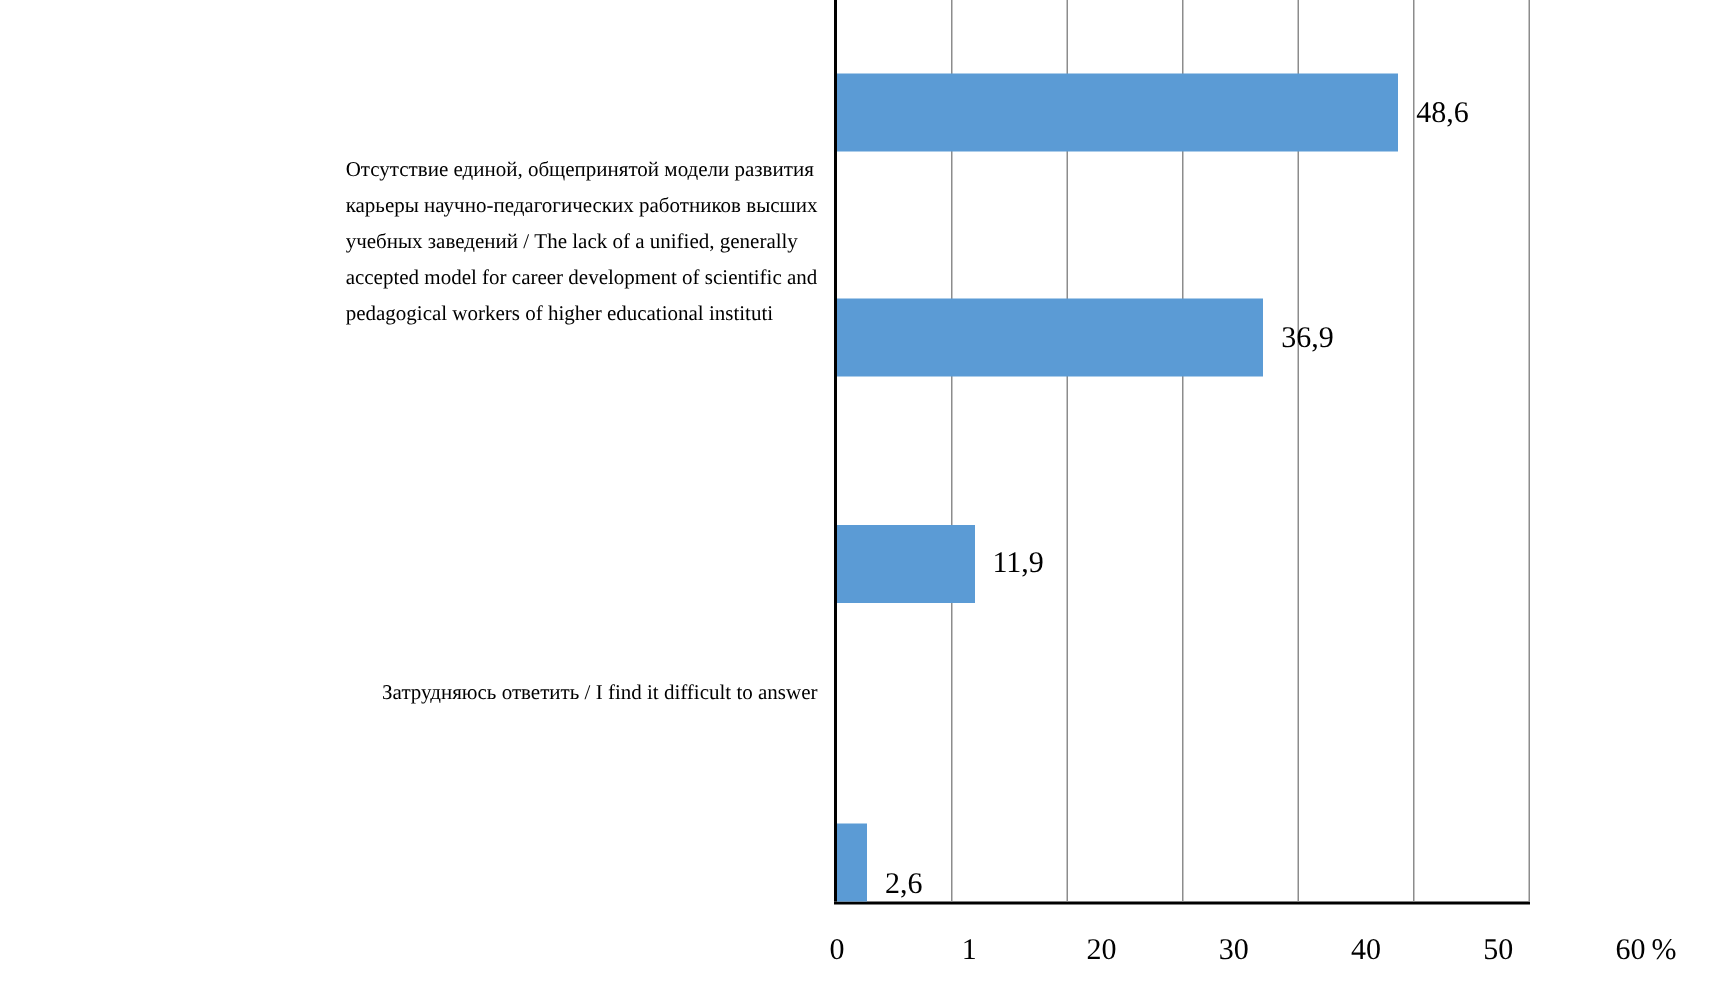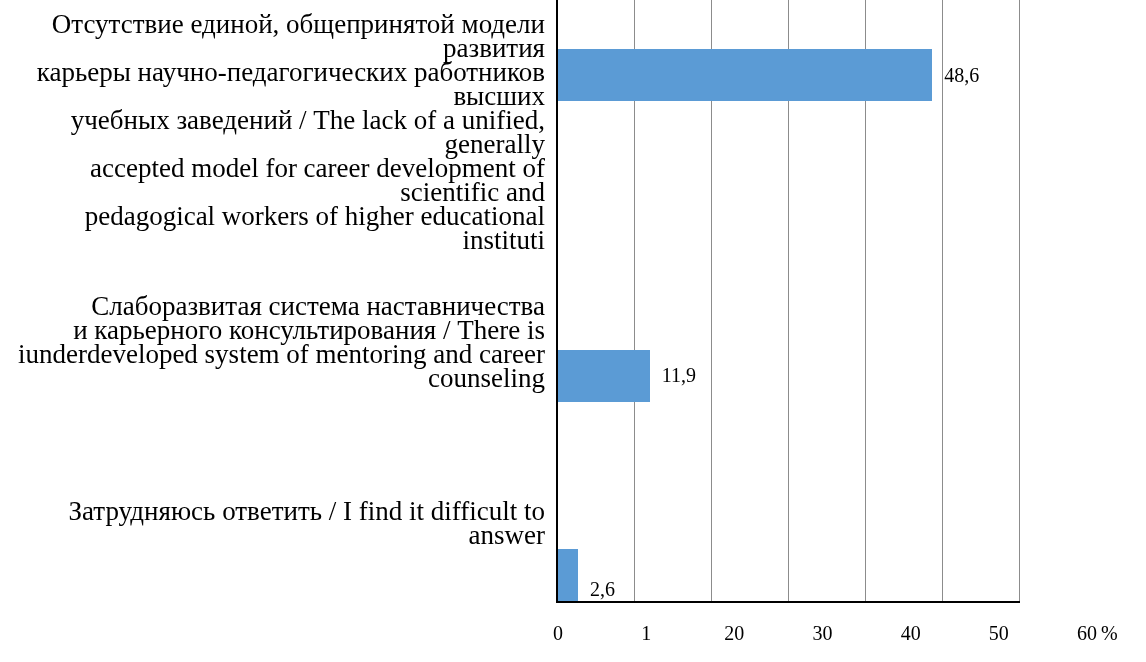--- a/index.html
+++ b/index.html
@@ -24,24 +24,25 @@
   }
   .cat-label {
     flex: 1 1 0;
     display: flex;
     flex-direction: column;
     align-items: flex-end;      
     justify-content: center;
   }
   .cat-label > span {
     display: inline-block;
-    text-align: right;         
+    text-align: left;         
     white-space: pre-line;
-    font-size: 27px;
+    font-size: 14px;
     line-height: 24px;
+    margin-left: 46px;
   }
   
   .plot {
     position: absolute;
     left: 558px; top: 0;
     width: 441px; height: 601px; padding-left: 21px;
   }
   .y-axis-line {
     position: absolute;
     left: -2px; top: 0;
@@ -100,41 +101,39 @@
 <div class="chart">
   <div class="labels-col">
       <div class="cat-label">
         <span>Отсутствие единой, общепринятой модели развития
 карьеры научно-педагогических работников высших
 учебных заведений / The lack of a unified, generally
 accepted model for career development of scientific and
 pedagogical workers of higher educational instituti</span>
       </div>
       <div class="cat-label">
-        <span>Слаборазвитая система наставничества
-и карьерного консультирования / There is
-iunderdeveloped system of mentoring and career
-counseling</span>
-      </div>
-      <div class="cat-label">
         <span>Затрудняюсь ответить / I find it difficult to answer</span>
       </div>
     </div>
   <div class="plot">
     <div class="y-axis-line"></div>
     <div class="x-axis-line"></div>
   <div class="gridline" style="left: calc(16.6667% - 1px); background: rgb(140, 140, 140);"></div>
       <div class="gridline" style="left: calc(33.3333% - 1px); background: rgb(140, 140, 140);"></div>
       <div class="gridline" style="left: calc(50% - 1px); background: rgb(140, 140, 140);"></div>
       <div class="gridline" style="left: calc(66.6667% - 1px); background: rgb(140, 140, 140);"></div>
       <div class="gridline" style="left: calc(83.3333% - 1px); background: rgb(140, 140, 140);"></div>
       <div class="gridline" style="left: calc(100% - 1px); background: rgb(140, 140, 140);"></div>
       <div class="bar-row" style="top: 0%; height: 25%;">
         <div class="bar" style="width: 81%; background: rgb(91, 155, 213);"></div>
         <span class="bar-value">48,6</span>
+      </div>
+      <div class="bar-row" style="top: 25%; height: 25%;">
+        <div class="bar" style="width: 61.5%; background: rgb(91, 155, 213);"></div>
+        <span class="bar-value">36,9</span>
       </div>
       <div class="bar-row" style="top: 50%; height: 25%;">
         <div class="bar" style="width: 19.8333%; background: rgb(91, 155, 213);"></div>
         <span class="bar-value">11,9</span>
       </div>
       <div class="bar-row" style="top: 75%; height: 25%; align-items: flex-end;">
         <div class="bar" style="width: 4.33333%; background: rgb(91, 155, 213);"></div>
         <span class="bar-value">2,6</span>
       </div>
     </div>

